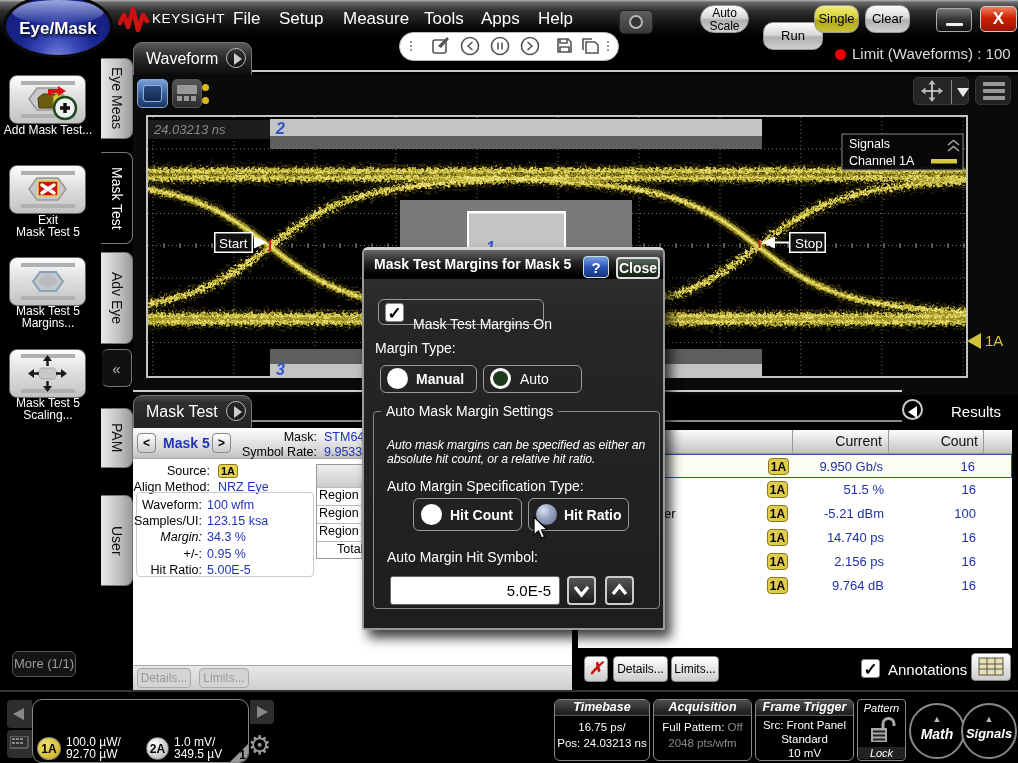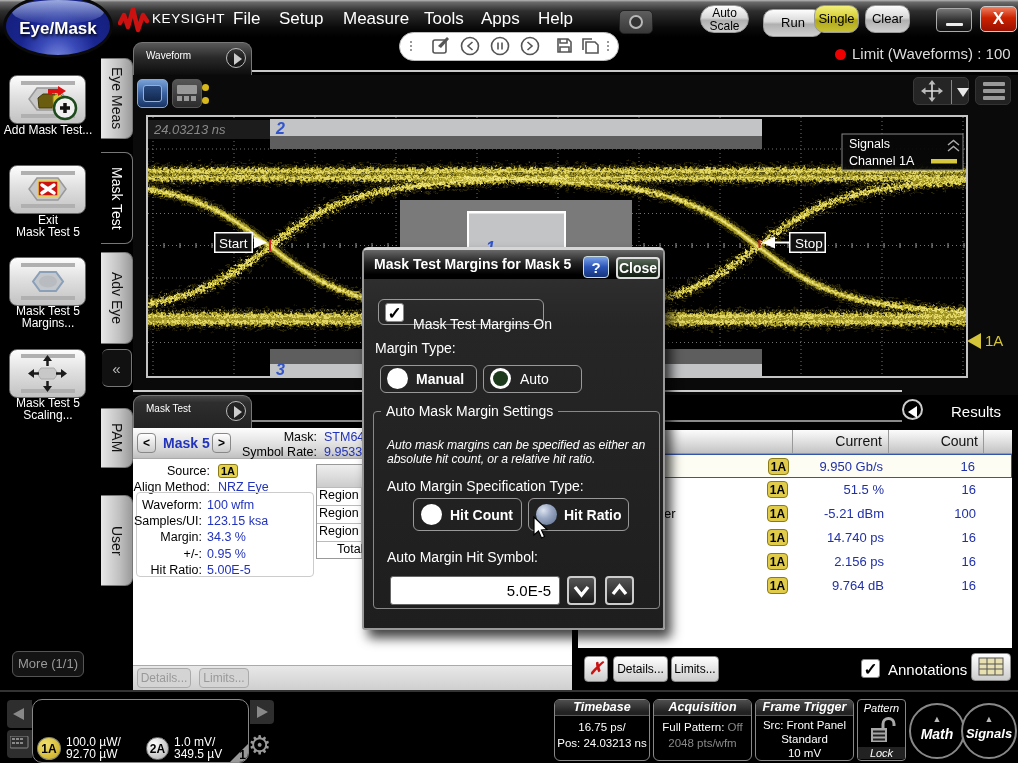--- a/index.html
+++ b/index.html
@@ -11,42 +11,42 @@
   
   #topbar { left:0; top:0; width:1018px; height:37px;
     background:linear-gradient(#b8b8b8 0%, #6a6a6a 6%, #2e2e2e 30%, #0a0a0a 75%, #000 100%); }
   .menuitem { position:absolute; top:9px; color:#fff; font-size:17px; }
   #ksplogo { left:118px; top:7px; }
   #kstext { left:152px; top:11px; color:#fff; font-weight:normal; font-size:13.5px; letter-spacing:0.6px; }
   .topbtn { position:absolute; border-radius:5px; text-align:center; color:#000;
     font-size:13px; border:1px solid #999;
     background:linear-gradient(#fdfdfd, #d8d8d8 45%, #b0b0b0 55%, #cfcfcf); }
   #autoscale { left:700px; top:5px; width:49px; height:28px; border-radius:14px; font-size:12px; line-height:13px; padding-top:1px; }
-  #runbtn { left:763px; top:9px; width:60px; height:28px; line-height:26px; border-radius:10px; }
+  #runbtn { left:763px; top:22px; width:60px; height:28px; line-height:26px; border-radius:10px; }
   #singlebtn { left:814px; top:5px; width:45px; height:28px; line-height:26px; border-radius:10px;
     background:linear-gradient(#f2ef7a, #d6cf35 45%, #b0a818 55%, #c8c237); }
   #clearbtn { left:865px; top:5px; width:45px; height:28px; line-height:26px; border-radius:10px; }
   #cambtn { left:619px; top:10px; width:34px; height:24px; border-radius:5px;
     background:linear-gradient(#5e5e5e,#383838); border:1px solid #222; }
   #minbtn { left:936px; top:8px; width:36px; height:24px; border-radius:4px; border:1px solid #aaa;
     background:linear-gradient(#777 0%, #333 50%, #111 100%); }
   #minbtn div { position:absolute; left:9px; bottom:5px; width:17px; height:3px; background:#eee; border-radius:1px; }
   #closebtn { left:980px; top:6px; width:37px; height:26px; border-radius:5px; border:1px solid #ccc;
     background:linear-gradient(#f08060 0%, #cc2200 45%, #991100 100%);
     color:#fff; font-weight:bold; font-size:17px; text-align:center; line-height:23px; }
 
   
   #logo { left:3px; top:-6px; width:110px; height:64px; border-radius:50%;
     background:radial-gradient(ellipse at 50% 120%, #8a9ae8 0%, #3a4ab8 30%, #1a2690 55%, #121c74 100%);
     border:3px solid #0a0a0a; z-index:50; overflow:hidden; }
   #logo .shine { position:absolute; left:6px; top:3px; width:92px; height:24px; border-radius:50%;
     background:linear-gradient(rgba(200,215,255,0.75), rgba(90,110,200,0.15)); }
   #logo .txt { position:absolute; left:0; top:22px; width:100%; text-align:center;
     color:#fff; font-weight:bold; font-size:17px; text-shadow:1px 2px 3px #000; }
-  .paneltab { position:absolute; border-radius:9px 9px 0 0; color:#fff; font-size:10px;
+  .paneltab { position:absolute; border-radius:9px 9px 0 0; color:#fff; font-size:16px;
     background:linear-gradient(#5a5a5a 0%, #2a2a2a 45%, #0c0c0c 100%);
     border:1px solid #777; border-bottom:none; }
   #wavetab { left:133px; top:42px; width:119px; height:33px; }
   .tabplay { position:absolute; right:5px; top:5px; width:20px; height:20px; border-radius:50%;
     border:1.5px solid #bbb; background:rgba(0,0,0,0.2); }
   .tabplay:after { content:""; position:absolute; left:7px; top:4px;
     border-left:8px solid #ccc; border-top:6px solid transparent; border-bottom:6px solid transparent; }
   #wavetab span, #masktab span { position:absolute; left:12px; top:7px; }
 
   #pillbar { left:399px; top:32px; width:220px; height:29px; background:#fff;
@@ -60,21 +60,21 @@
     background:linear-gradient(#fdfdfd 0%, #e0e0e0 45%, #c2c2c2 100%);
     border:1px solid #666; }
   .slbl { position:absolute; left:0px; width:96px; text-align:center; color:#fff; font-size:12px; line-height:12px; }
   
   .vtab { position:absolute; left:101px; width:32px; border-radius:0 8px 8px 0;
     background:linear-gradient(90deg,#e8e8e8 0%, #c0c0c0 60%, #9a9a9a 100%);
     border:1px solid #777; border-left:none; color:#111;
     display:flex; align-items:center; justify-content:center; }
   .vtab span { writing-mode:vertical-rl; font-size:14px; }
   .vtab.active { background:#000; color:#fff; }
-  #morebtn { position:absolute; left:12px; top:614px; width:72px; height:26px; border-radius:6px;
+  #morebtn { position:absolute; left:12px; top:614px; width:64px; height:26px; border-radius:6px;
     background:#141414; border:1px solid #555; color:#999; font-size:13px; text-align:center; line-height:24px; }
 
   
   #mainarea { left:133px; top:75px; width:885px; height:320px; background:#0a0a0a; }
   #plotwrap { left:146px; top:115px; width:822px; height:263px; border:2px solid #c4c4c4; background:#000; z-index:5; }
 
   
   #bluebtn { left:137px; top:79px; width:31px; height:29px; border-radius:5px; border:1px solid #8aa8cc;
     background:linear-gradient(#7aa2d8 0%, #3a62a0 50%, #1a3464 100%); }
   #bluebtn div { position:absolute; left:5px; top:5px; width:19px; height:17px; border-radius:3px;
@@ -463,21 +463,21 @@
     </div>
     <div class="mtlabel" style="left:0px; top:36px; width:77px;">Source:</div>
     <div id="badge1a">1A</div>
     <div class="mtlabel" style="left:0px; top:52px; width:77px;">Align Method:</div>
     <div class="mtval" style="left:85px; top:52px;">NRZ Eye</div>
     <div id="mtgroup"></div>
     <div class="mtlabel" style="left:0px; top:70px; width:69px;">Waveform:</div>
     <div class="mtval" style="left:74px; top:70px;">100 wfm</div>
     <div class="mtlabel" style="left:0px; top:86px; width:69px;">Samples/UI:</div>
     <div class="mtval" style="left:74px; top:86px;">123.15 ksa</div>
-    <div class="mtlabel" style="left:0px; top:102px; width:69px;">Margin:</div>
+    <div class="mtlabel" style="left:0px; top:102px; width:69px;font-style:italic;">Margin:</div>
     <div class="mtval" style="left:74px; top:102px;">34.3 %</div>
     <div class="mtlabel" style="left:0px; top:119px; width:69px;">+/-:</div>
     <div class="mtval" style="left:74px; top:119px;">0.95 %</div>
     <div class="mtlabel" style="left:0px; top:135px; width:69px;">Hit Ratio:</div>
     <div class="mtval" style="left:74px; top:135px;">5.00E-5</div>
     <div id="regtable">
       <div style="position:absolute; left:44px; top:0; width:1px; height:100%; background:#bbb;"></div>
       <div class="regrow" style="top:0; height:22px; border-top:none; background:linear-gradient(#eee,#ccc);"></div>
       <div class="regrow" style="top:22px;">Region 1</div>
       <div class="regrow" style="top:40px;">Region 2</div>

